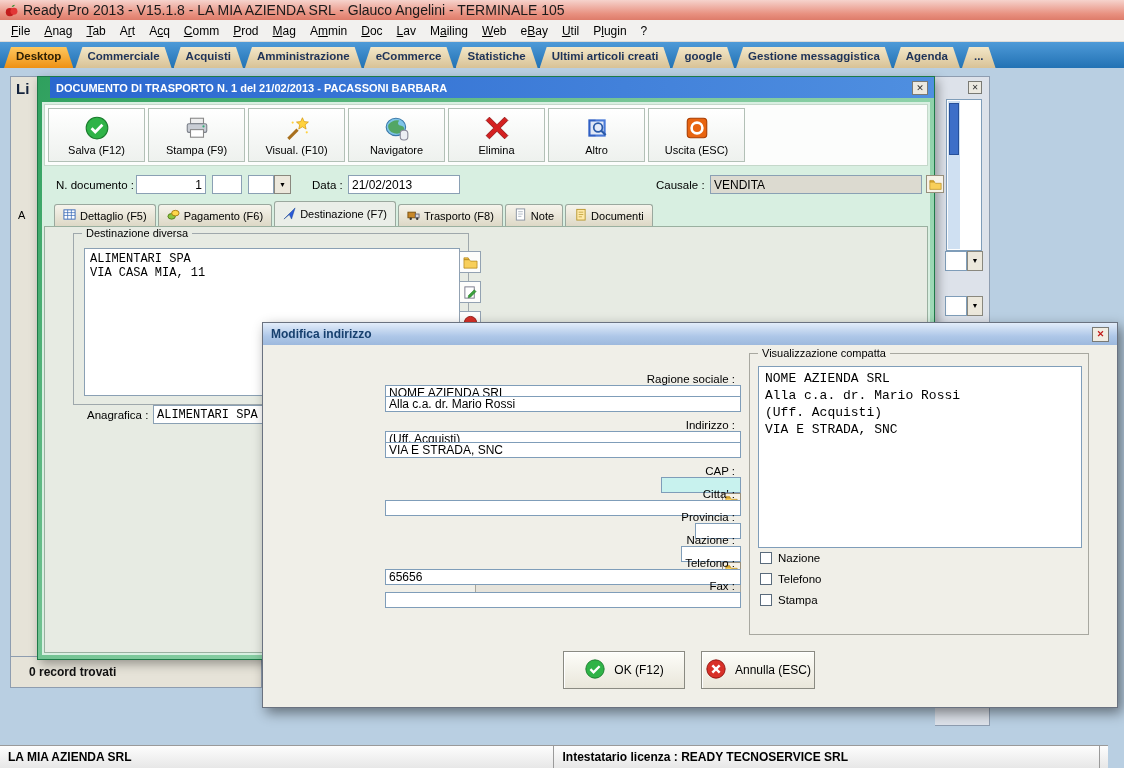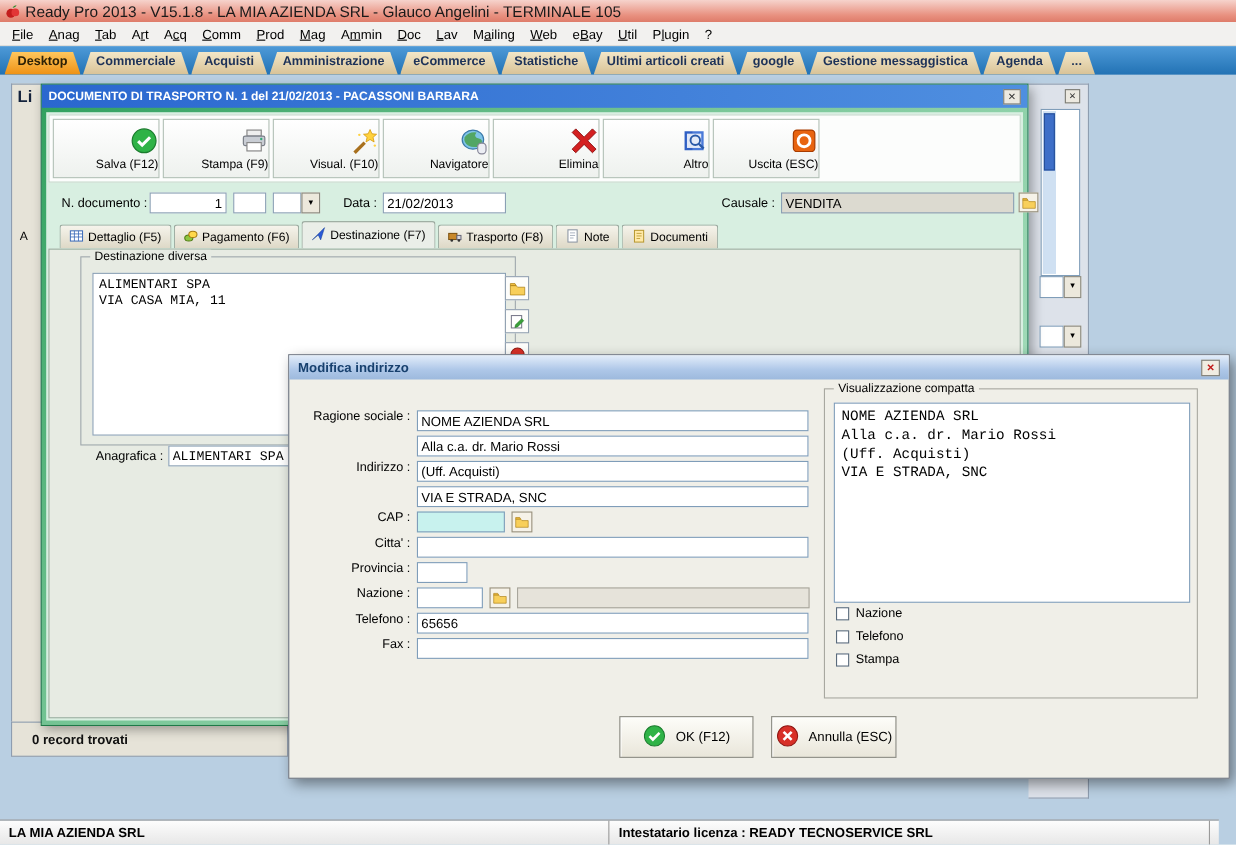--- a/index.html
+++ b/index.html
@@ -43,29 +43,29 @@
   .frag-list { position:absolute; left:11px; top:22px; width:36px; height:152px; background:#fff; border:1px solid #7f9db9; }
   .frag-scroll-track { position:absolute; left:1px; top:1px; width:12px; height:148px; background:#cfe0f2; }
   .frag-scroll-thumb { position:absolute; left:1px; top:2px; width:10px; height:52px; background:#3e6fc8; border:1px solid #27509a; }
   .frag-combo { position:absolute; width:38px; height:20px; display:flex; }
   .frag-combo .fc-field { flex:1; background:#fff; border:1px solid #7f9db9; }
   .frag-combo .fc-arrow { width:16px; background:#ece8dc; border:1px solid #8a887e; font-size:7px; line-height:18px; text-align:center; }
 
   
   .ddt { position:absolute; left:37px; top:8px; width:898px; height:584px;
     background:linear-gradient(135deg,#2fa05e,#7cc89a 45%,#b9e6cc); border:1px solid #1e7a48;
-    box-shadow:3px 4px 10px rgba(0,0,0,.35); }
+    box-shadow:3px 4px 10px rgba(0,0,0,.35);padding-left:12px; }
   .ddt-titlebar { height:21px; background:linear-gradient(90deg,#2a67cf,#4f8fe0); display:flex; align-items:center;
     color:#fff; font-weight:bold; font-size:11px; padding:0 6px; }
   .win-close { margin-left:auto; width:16px; height:14px; background:#ece9e0; border:1px solid #7a7a74;
     color:#333; font-size:9px; line-height:12px; text-align:center; font-weight:normal; }
   .ddt-inner { position:absolute; left:4px; right:4px; top:25px; bottom:4px; background:#d8efe1; }
   .ddt-toolbar { position:absolute; left:2px; top:2px; right:2px; height:62px; background:#fcfdfc;
     border:1px solid #c4d8ca; display:flex; gap:3px; padding:3px; }
-  .tbtn { width:97px; display:flex; flex-direction:column; align-items:flex-end; justify-content:center; gap:3px;
+  .tbtn { width:97px; display:flex; flex-direction:column; align-items:center; justify-content:center; gap:3px;
     background:linear-gradient(#ffffff,#eef1ee); border:1px solid #b2c0b6; font-size:11px; cursor:default; }
   .tbtn svg { display:block; }
   .ddt-formrow { position:absolute; left:2px; top:68px; right:2px; height:30px; }
   .f-label { position:absolute; top:9px; font-size:11.5px; }
   .f-input { position:absolute; top:5px; height:19px; border:1px solid #8aa0b4; background:#fff;
     font-family:"Liberation Sans",sans-serif; font-size:12px; padding:0 3px; }
   .combo { position:absolute; top:5px; height:19px; display:flex; }
   .combo .c-field { width:26px; background:#fff; border:1px solid #8aa0b4; }
   .combo .c-arrow { width:17px; background:#ece8dc; border:1px solid #8a887e; font-size:7px; line-height:17px; text-align:center; }
   .mini-btn { position:absolute; width:18px; height:18px; background:#f6f2e8; border:1px solid #978f7c;
@@ -88,21 +88,21 @@
     background:#fff; font-family:"Liberation Mono","DejaVu Sans Mono",monospace; font-size:12px; padding:0 3px; }
 
   
   .dlg { position:absolute; left:262px; top:254px; width:856px; height:386px; background:#f0efe8;
     border:1px solid #6a7280; box-shadow:4px 5px 12px rgba(0,0,0,.45); }
   .dlg-titlebar { height:22px; background:linear-gradient(#e3edfa,#aec7e8 60%,#9db9dd); display:flex; align-items:center;
     color:#17406e; font-weight:bold; font-size:12px; padding:0 8px; }
   .dlg-close { margin-left:auto; width:17px; height:15px; background:#f0ece2; border:1px solid #7a7a74;
     color:#c01818; font-size:9px; font-weight:bold; line-height:13px; text-align:center; }
   .dlg-form { position:absolute; left:6px; top:50px; width:472px; display:flex; flex-direction:column; gap:7px; }
-  .dlg-row { display:flex; align-items:flex-start; height:16px; }
+  .dlg-row { display:flex; align-items:flex-end; height:16px;flex-direction:column; }
   .dlg-label { width:104px; text-align:right; margin-right:6px; font-size:11.5px; }
   .dlg-input { height:19px; border:1px solid #7f9db9; background:#fff; font-family:"Liberation Sans",sans-serif;
     font-size:12px; padding:0 3px; }
   .w-full { width:356px; }
   .cap { width:80px; background:#c8f2ee; }
   .prov { width:46px; }
   .naz { width:60px; }
   .dis { width:266px; background:#e6e3da; border:1px solid #a8a69c; }
   .dlg-folder { width:19px; height:19px; background:#f6f2e8; border:1px solid #978f7c; margin-left:6px;
     display:flex; align-items:center; justify-content:center; }

